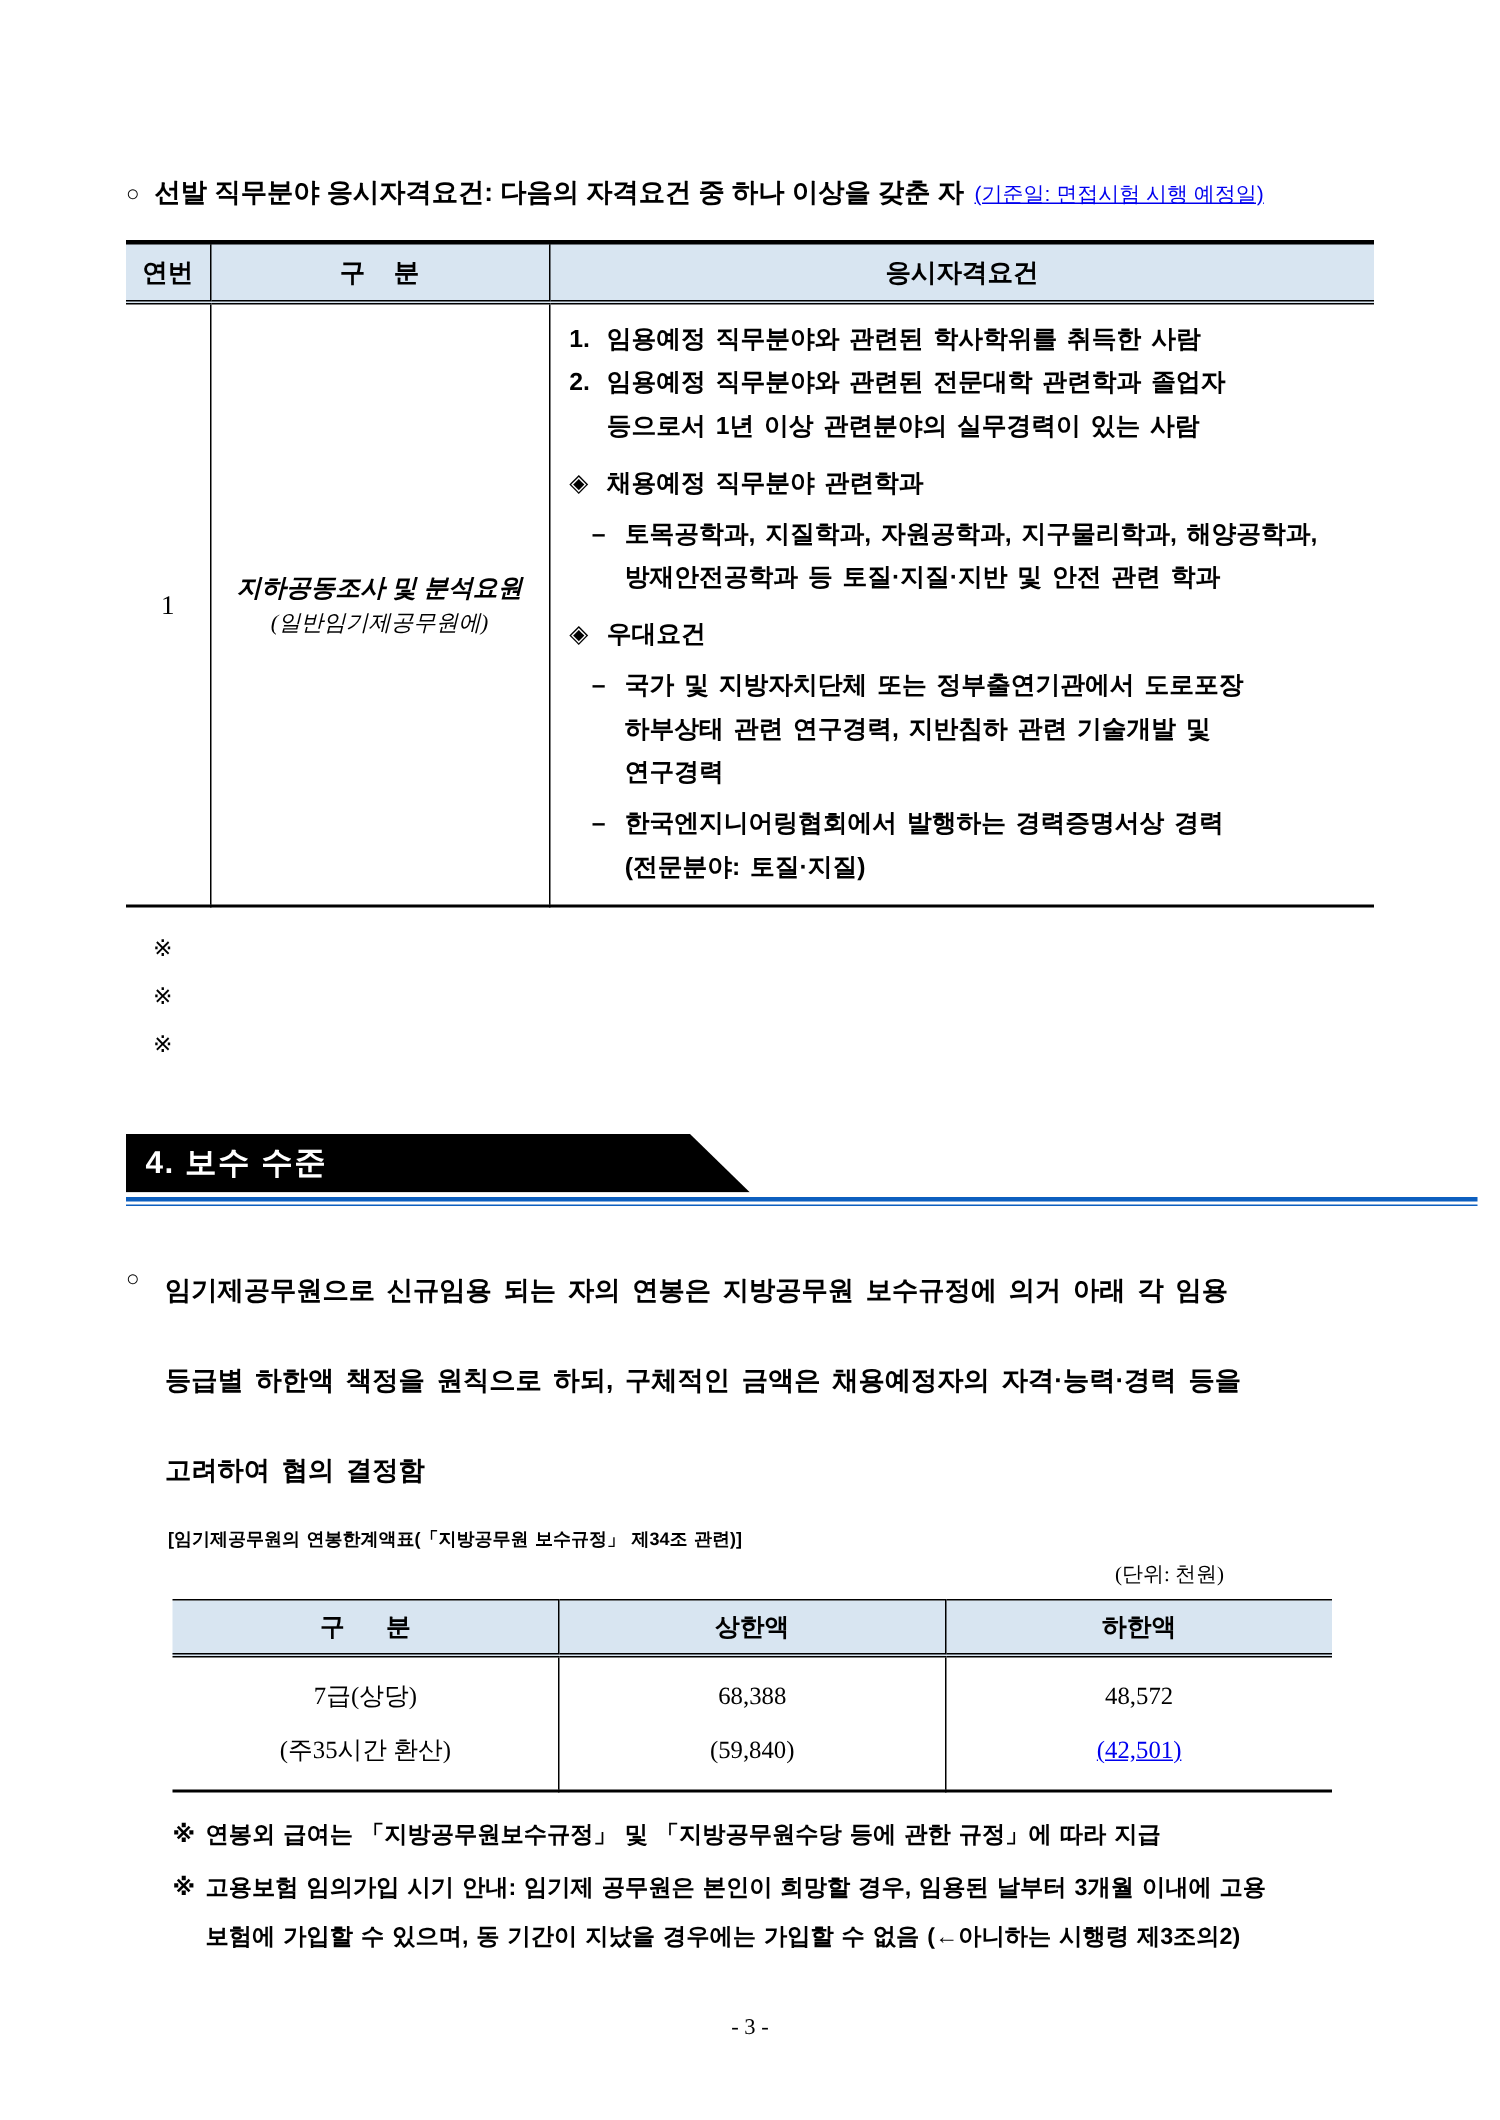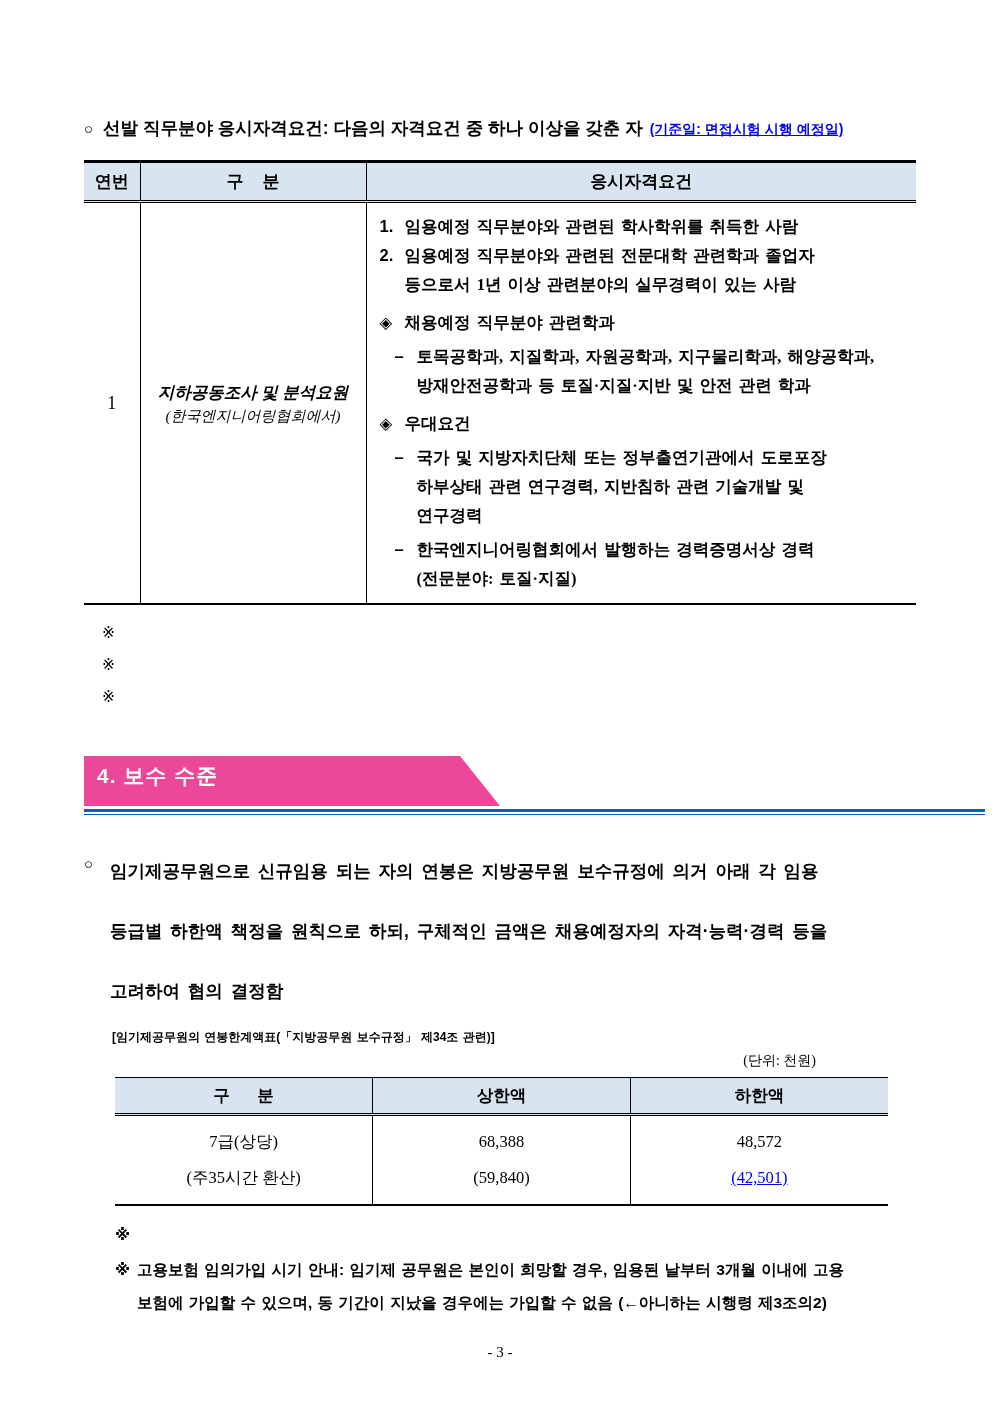--- a/index.html
+++ b/index.html
@@ -8,52 +8,52 @@
     width:1000px; height:1413px;
     font-family:"Liberation Sans","DejaVu Sans",sans-serif;
     color:#000;
   }
   .page { position:relative; width:1000px; height:1413px; overflow:hidden; }
   .content { padding:116px 84px 0 84px; }
 
   
   .head-line { display:flex; align-items:baseline; font-weight:700; font-size:17.5px; margin-bottom:20px; white-space:nowrap; }
   .head-bullet { font-size:15px; margin-right:10px; font-weight:400; }
-  .head-link { color:#0000ee; text-decoration:underline; font-size:14px; font-weight:700; margin-left:7px; }
+  .head-link { color:#0000ee; text-decoration:underline; font-size:14px; font-weight:400; margin-left:7px; }
 
   
   table { border-collapse:collapse; }
   .tbl1 { width:832px; border-top:3px solid #000; border-bottom:2px solid #000; table-layout:fixed;margin-top:11px; }
   .tbl1 th { background:#d8e5f1; height:40px; font-size:17px; font-weight:700; border-bottom:3px double #000; white-space:pre; }
   .tbl1 th, .tbl1 td { border-left:1.5px solid #000; }
   .tbl1 th:first-child, .tbl1 td:first-child { border-left:none; }
   .col-no { width:56px; }
   .col-cat { width:226px; }
   .cell-no { text-align:center; vertical-align:middle; font-family:"Liberation Serif","DejaVu Serif",serif; font-size:18px; }
   .cell-cat { text-align:center; vertical-align:middle;font-style:italic; }
   .job-title { font-weight:700; font-size:16.5px; line-height:1.6; }
   .job-grade { font-family:"Liberation Serif","DejaVu Serif",serif; font-size:15px; line-height:1.5; }
   .cell-qual { padding:9px 10px 10px 13px; font-size:16.5px; font-weight:700; }
   .q-item { display:flex; line-height:29px; }
   .q-marker { flex:0 0 25px; }
-  .q-text { white-space:pre-line; word-spacing:2px;font-family:Liberation Serif, serif; }
+  .q-text { white-space:pre-line; word-spacing:2px; }
   .q-diamond { margin-top:9px; }
   .q-dash { margin-top:5px; padding-left:15px; }
   .q-dash .q-marker { flex:0 0 22px; }
 
   
   .notes1 { margin-top:13px; padding-left:18px; font-size:15.5px; }
   .note { display:flex; line-height:30px; margin-top:2px; }
   .note-marker { flex:0 0 22px; }
   .note-text { white-space:pre-line; word-spacing:1px; }
 
   
   .sec-banner-wrap { margin-top:44px; }
   .sec-banner {
-    width:416px; height:50px; background:#ec4899;
+    width:416px; height:39px; background:#000000;
     clip-path:polygon(0 0, calc(100% - 40px) 0, 100% 100%, 0 100%);
     color:#fff; font-weight:700; font-size:21px; line-height:39px;
     padding-left:13px; letter-spacing:1px;
   }
   .sec-rule { margin-top:3px; width:901px; height:6px;
     border-top:3px solid #0d5fbf; border-bottom:1.5px solid #0d5fbf; }
 
   
   .salary-par { display:flex; margin-top:26px; font-weight:700; font-size:17.5px; }
   .salary-par .par-bullet { flex:0 0 26px; font-weight:400; font-size:15px; line-height:46px; }
@@ -99,21 +99,21 @@
       <tbody>
           <tr>
         <th>연번</th>
         <th>구    분</th>
         <th>응시자격요건</th>
       </tr>
       <tr>
         <td class="cell-no">1</td>
         <td class="cell-cat">
           <div class="job-title">지하공동조사 및 분석요원</div>
-          <div class="job-grade">(한국엔지니어링협회에서)</div>
+          <div class="job-grade">(일반임기제공무원에)</div>
         </td>
         <td class="cell-qual">
           <div class="q-item">
             <span class="q-marker">1.</span>
             <span class="q-text">임용예정 직무분야와 관련된 학사학위를 취득한 사람</span>
           </div>
           <div class="q-item">
             <span class="q-marker">2.</span>
             <span class="q-text">임용예정 직무분야와 관련된 전문대학 관련학과 졸업자
 등으로서 1년 이상 관련분야의 실무경력이 있는 사람</span>
@@ -194,20 +194,21 @@
           <div>48,572</div>
           <div><a class="low-link">(42,501)</a></div>
         </td>
       </tr>
     </tbody>
       </table>
 
     <div class="notes2">
       <div class="note">
         <span class="note-marker">※</span>
+        <span class="note-text">연봉외 급여는 「지방공무원보수규정」 및 「지방공무원수당 등에 관한 규정」에 따라 지급</span>
       </div>
       <div class="note">
         <span class="note-marker">※</span>
         <span class="note-text">고용보험 임의가입 시기 안내: 임기제 공무원은 본인이 희망할 경우, 임용된 날부터 3개월 이내에 고용
 보험에 가입할 수 있으며, 동 기간이 지났을 경우에는 가입할 수 없음 (←아니하는 시행령 제3조의2)</span>
       </div>
     </div>
 
   </div>
 

